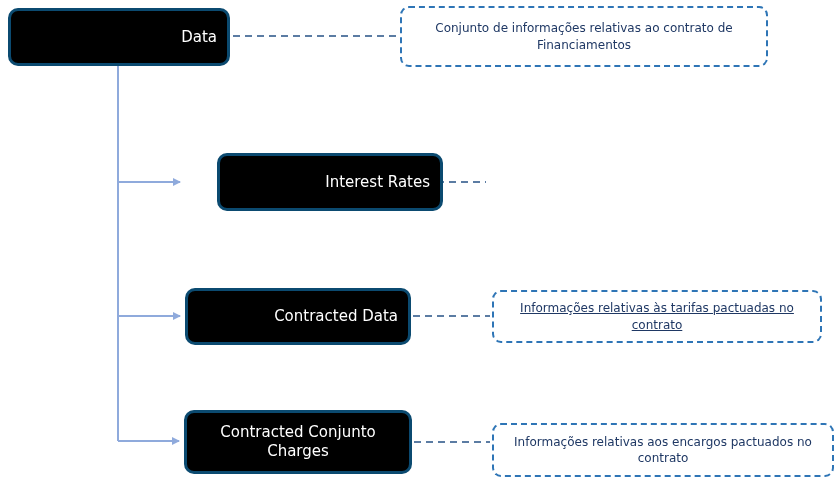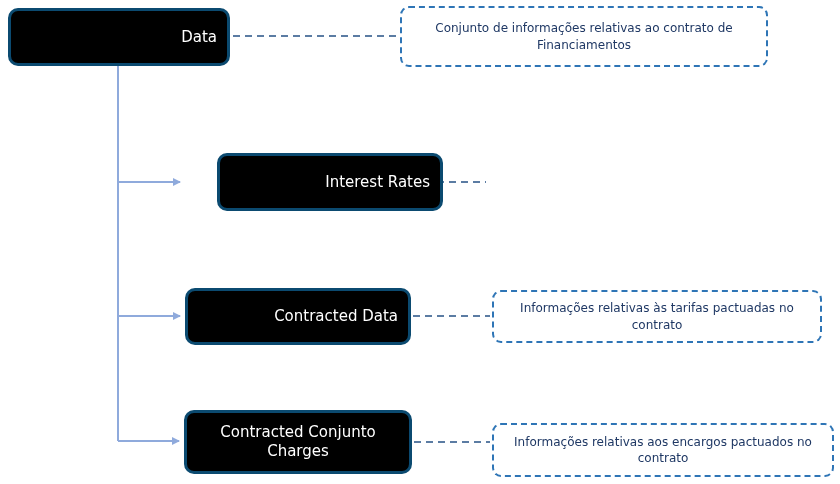--- a/index.html
+++ b/index.html
@@ -54,21 +54,21 @@
     padding: 6px 12px;
     line-height: 1.35;
   }
   #node-data { left: 8px; top: 8px; width: 222px; height: 58px; }
   #note-data { left: 400px; top: 6px; width: 368px; height: 61px; }
 
   #node-interest-rates { left: 185px; top: 153px; width: 226px; height: 58px; margin-left: 32px; }
   #note-interest-rates { left: 488px; top: 153px; width: 348px; height: 58px; }
 
   #node-contracted-fees { left: 185px; top: 288px; width: 226px; height: 57px; }
-  #note-contracted-fees { left: 492px; top: 290px; width: 330px; height: 53px; }
+  #note-contracted-fees { left: 492px; top: 290px; width: 330px; height: 53px; text-decoration: underline; }
 
   #node-contracted-finance-charges { left: 184px; top: 410px; width: 228px; height: 64px; }
   #note-contracted-finance-charges { left: 492px; top: 423px; width: 342px; height: 54px; }
 </style>
 </head>
 <body>
 
 <div class="canvas">
 
   <svg class="connector-layer" width="840" height="484" viewBox="0 0 840 484" xmlns="http://www.w3.org/2000/svg">

